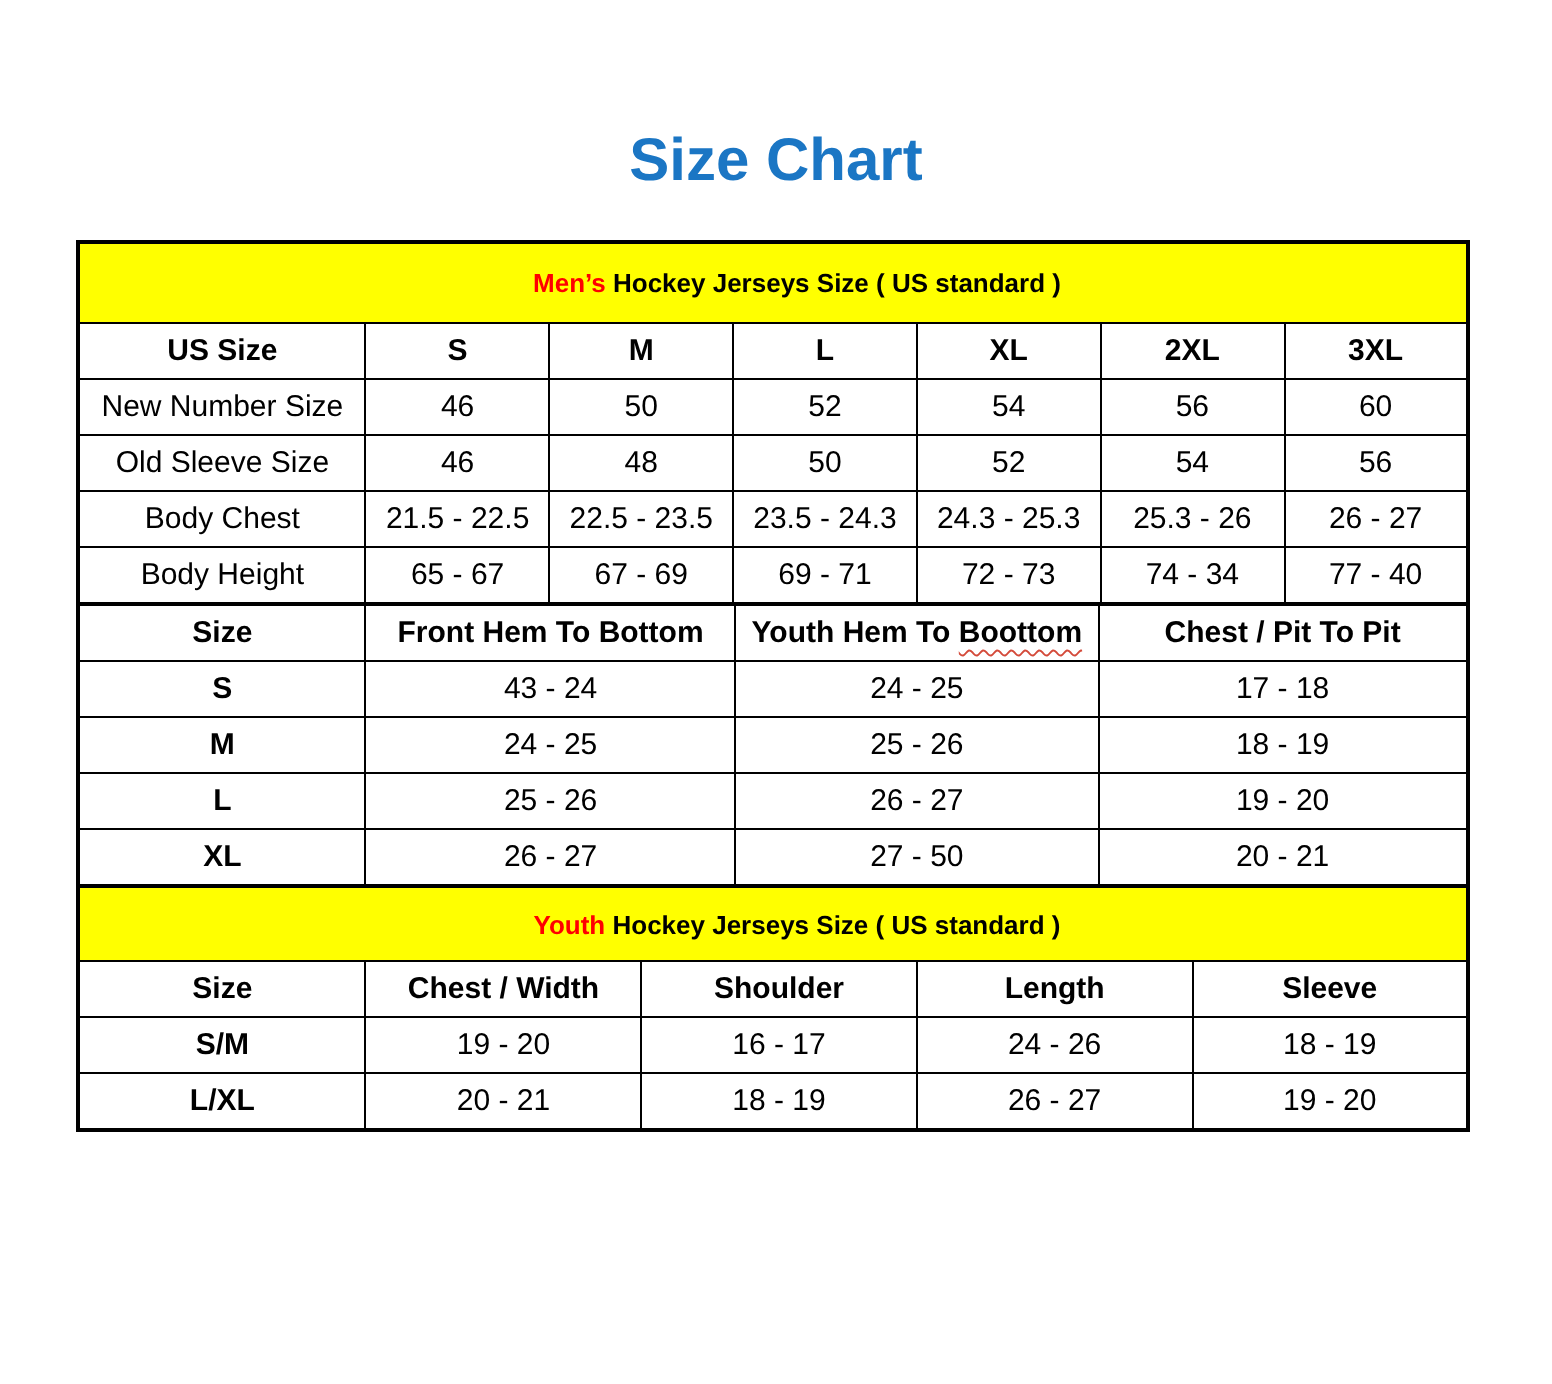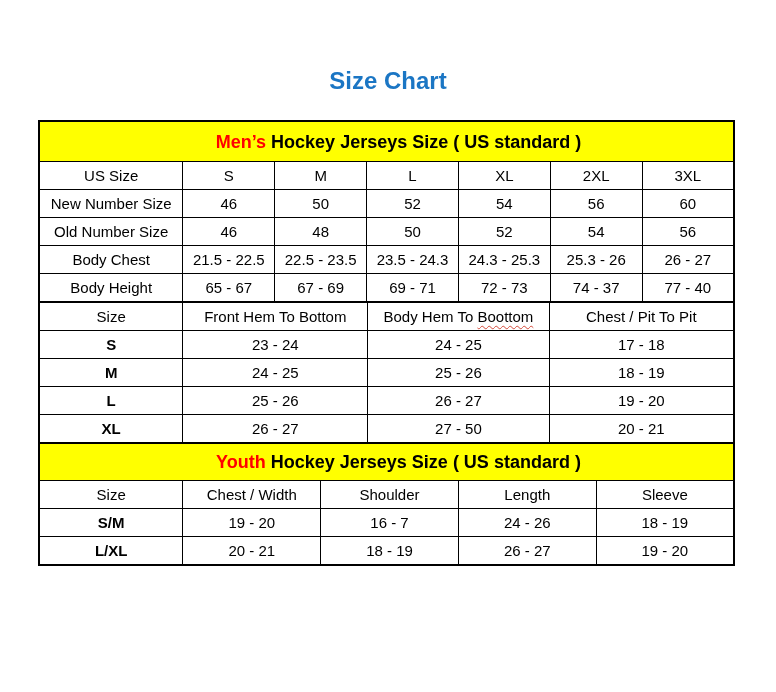--- a/index.html
+++ b/index.html
@@ -14,21 +14,21 @@
   }
   .page {
     width: 776px;
     height: 692px;
     position: relative;
   }
   .page-title {
     margin: 0;
     padding-top: 64px;
     text-align: center;
-    font-size: 24px;
+    font-size: 30px;
     line-height: 34px;
     font-weight: bold;
     color: #1b76c4;
     letter-spacing: 0px;
   }
   .chart-stack {
     position: absolute;
     left: 38px;
     top: 120px;
     width: 697px;
@@ -47,26 +47,26 @@
     text-align: center;
     vertical-align: middle;
     font-size: 15px;
     line-height: 1;
     padding: 0;
     height: 27px;
     overflow: hidden;
     white-space: nowrap;
   }
   .size-table th {
-    font-weight: normal;
+    font-weight: bold;
   }
   td.banner-cell {
     background: #ffff00;
     font-weight: bold;
-    font-size: 18px;
+    font-size: 13px;
     height: 36px;
     padding-left: 24px;
   }
   .mens td.banner-cell { height: 39px; }
   .banner-accent { color: #ff0000; }
   .womens tbody td.row-label,
   .youth tbody td.row-label {
     font-weight: bold;
   }
   .mens tbody td.row-label { font-weight: normal; }
@@ -113,21 +113,21 @@
         <tr>
           <td class="row-label">New Number Size</td>
           <td>46</td>
           <td>50</td>
           <td>52</td>
           <td>54</td>
           <td>56</td>
           <td>60</td>
         </tr>
         <tr>
-          <td class="row-label">Old Number Size</td>
+          <td class="row-label">Old Sleeve Size</td>
           <td>46</td>
           <td>48</td>
           <td>50</td>
           <td>52</td>
           <td>54</td>
           <td>56</td>
         </tr>
         <tr>
           <td class="row-label">Body Chest</td>
           <td>21.5 - 22.5</td>
@@ -136,43 +136,43 @@
           <td>24.3 - 25.3</td>
           <td>25.3 - 26</td>
           <td>26 - 27</td>
         </tr>
         <tr>
           <td class="row-label">Body Height</td>
           <td>65 - 67</td>
           <td>67 - 69</td>
           <td>69 - 71</td>
           <td>72 - 73</td>
-          <td>74 - 37</td>
+          <td>74 - 34</td>
           <td>77 - 40</td>
         </tr>
       </tbody>
     </table>
 
     <table class="size-table womens">
       <colgroup>
         <col style="width:20.7%">
           <col style="width:26.6%">
           <col style="width:26.1%">
           <col style="width:26.6%">
       </colgroup>
       <tbody>
         <tr>
           <th>Size</th>
           <th>Front Hem To Bottom</th>
-          <th><span>Body Hem To </span><span class="squiggle">Boottom</span></th>
+          <th><span>Youth Hem To </span><span class="squiggle">Boottom</span></th>
           <th>Chest / Pit To Pit</th>
         </tr>
         <tr>
           <td class="row-label">S</td>
-          <td>23 - 24</td>
+          <td>43 - 24</td>
           <td>24 - 25</td>
           <td>17 - 18</td>
         </tr>
         <tr>
           <td class="row-label">M</td>
           <td>24 - 25</td>
           <td>25 - 26</td>
           <td>18 - 19</td>
         </tr>
         <tr>
@@ -205,21 +205,21 @@
         <tr>
           <th>Size</th>
           <th>Chest / Width</th>
           <th>Shoulder</th>
           <th>Length</th>
           <th>Sleeve</th>
         </tr>
         <tr>
           <td class="row-label">S/M</td>
           <td>19 - 20</td>
-          <td>16 - 7</td>
+          <td>16 - 17</td>
           <td>24 - 26</td>
           <td>18 - 19</td>
         </tr>
         <tr>
           <td class="row-label">L/XL</td>
           <td>20 - 21</td>
           <td>18 - 19</td>
           <td>26 - 27</td>
           <td>19 - 20</td>
         </tr>

